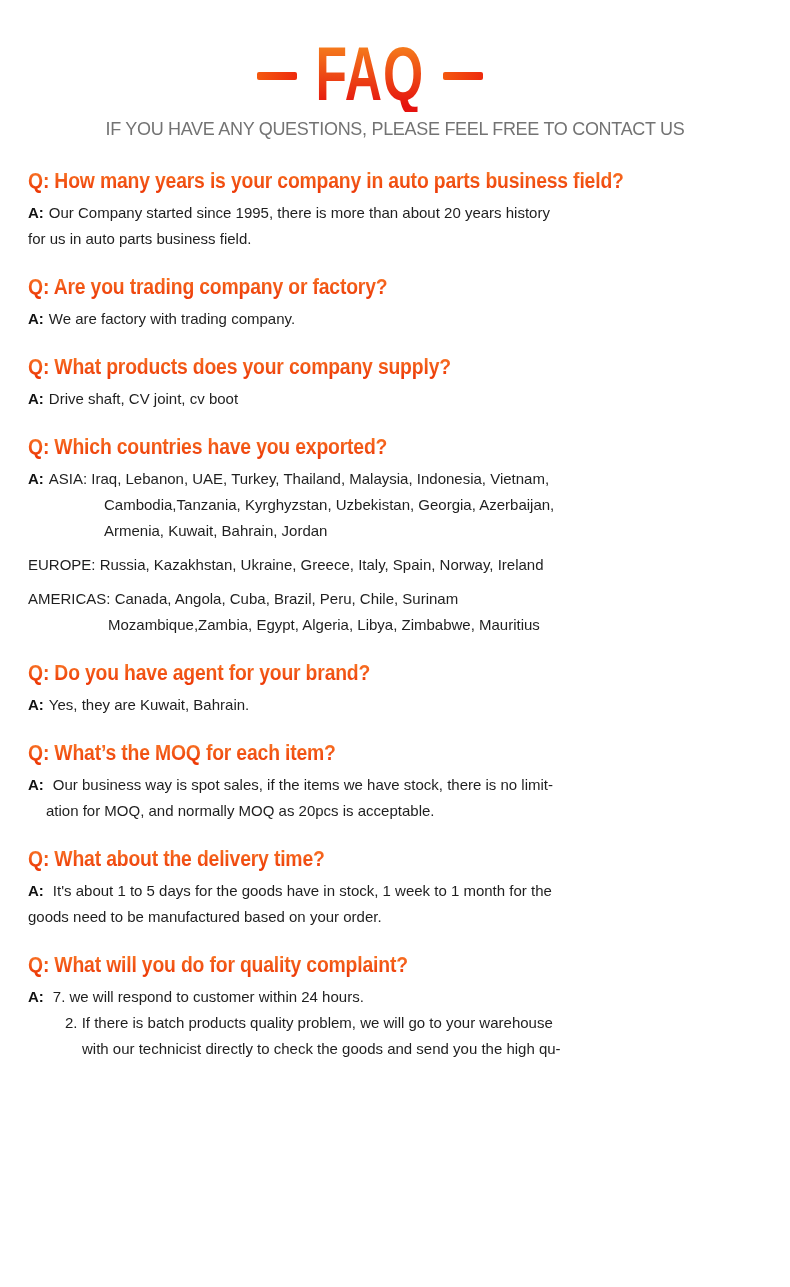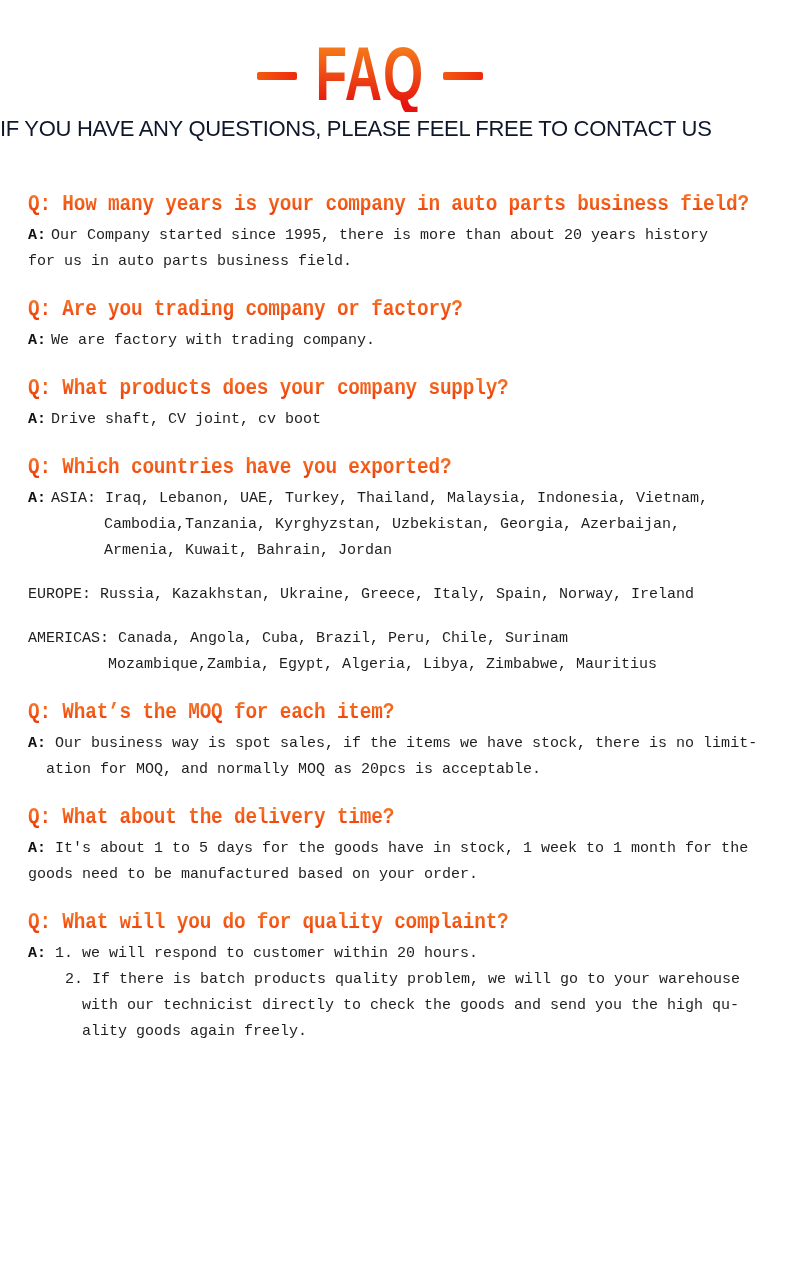--- a/index.html
+++ b/index.html
@@ -8,21 +8,21 @@
 
   .page {
     position: relative;
     width: 790px;
     height: 1287px;
     background: #ffffff;
     overflow: hidden;
   }
 
   
-  .faq-header { padding-top: 36px; margin-bottom: 48px; }
+  .faq-header { padding-top: 36px; margin-bottom: 24px; }
 
   .title-row {
     display: flex;
     align-items: center;
     justify-content: center;
     gap: 19px;
     height: 76px;
     transform: translateX(-25px);
   }
 
@@ -48,29 +48,30 @@
     font-weight: 700;
     letter-spacing: 1px;
     transform: scaleX(0.68);
     transform-origin: center;
     color: #ee3110;
     white-space: nowrap;
   }
 
   .subtitle {
     margin-top: 2px;
-    font-size: 22px;
+    text-align: center;
+    font-size: 18px;
     line-height: 30px;
     letter-spacing: -0.3px;
-    color: #0f172a;
+    color: #737373;
     white-space: nowrap;
   }
 
   
-  .faq-list { padding: 0 32px 0 28px; font-family: Liberation Mono, monospace; }
+  .faq-list { padding: 0 32px 0 28px; }
 
   .faq-item { margin-bottom: 22px; }
 
   .q-heading { line-height: 26px; margin-bottom: 4px; white-space: nowrap; }
 
   .q-text {
     display: inline-block;
     font-size: 22px;
     font-weight: 700;
     letter-spacing: -0.2px;
@@ -103,21 +104,21 @@
   }
 
   .a-label { font-weight: 700; color: #111111; margin-right: 5px; }
   .answer-wide .a-label { margin-right: 9px; }
 
   .ind-asia   { padding-left: 76px; }
   .ind-africa { padding-left: 80px; }
   .ind-18     { padding-left: 18px; }
   .ind-37     { padding-left: 37px; }
   .ind-54     { padding-left: 54px; }
-  .continent  { margin-top: 18px; }
+  .continent  { margin-top: 8px; }
 </style>
 </head>
 <body>
 
 <div class="page">
 
   <header class="faq-header">
     <div class="title-row">
       <span class="dash"></span>
       <span class="faq-word-box">
@@ -165,20 +166,28 @@
       <div class="answer">
         <div class="a-line"><span class="a-label">A:</span><span>ASIA: Iraq, Lebanon, UAE, Turkey, Thailand, Malaysia, Indonesia, Vietnam,</span></div>
         <div class="a-line ind-asia">Cambodia,Tanzania, Kyrghyzstan, Uzbekistan, Georgia, Azerbaijan,</div>
         <div class="a-line ind-asia">Armenia, Kuwait, Bahrain, Jordan</div>
         <div class="a-line continent">EUROPE: Russia, Kazakhstan, Ukraine, Greece, Italy, Spain, Norway, Ireland</div>
         <div class="a-line continent">AMERICAS: Canada, Angola, Cuba, Brazil, Peru, Chile, Surinam</div>
         <div class="a-line ind-africa">Mozambique,Zambia, Egypt, Algeria, Libya, Zimbabwe, Mauritius</div>
       </div>
     </section>
 
+    <section class="faq-item">
+      <div class="q-heading">
+        <span class="q-text">Q: Do you have agent for your brand?</span>
+      </div>
+      <div class="answer">
+        <div class="a-line"><span class="a-label">A:</span><span>Yes, they are Kuwait, Bahrain.</span></div>
+      </div>
+    </section>
 
     <section class="faq-item">
       <div class="q-heading">
         <span class="q-text">Q: What’s the MOQ for each item?</span>
       </div>
       <div class="answer answer-wide">
         <div class="a-line"><span class="a-label">A:</span><span>Our business way is spot sales, if the items we have stock, there is no limit-</span></div>
         <div class="a-line ind-18">ation for MOQ, and normally MOQ as 20pcs is acceptable.</div>
       </div>
     </section>
@@ -192,21 +201,20 @@
         <div class="a-line">goods need to be manufactured based on your order.</div>
       </div>
     </section>
 
 
     <section class="faq-item">
       <div class="q-heading">
         <span class="q-text">Q: What will you do for quality complaint?</span>
       </div>
       <div class="answer answer-wide">
-        <div class="a-line"><span class="a-label">A:</span><span>1. we will respond to customer within 20 hours.</span></div>
+        <div class="a-line"><span class="a-label">A:</span><span>7. we will respond to customer within 24 hours.</span></div>
         <div class="a-line ind-37">2. If there is batch products quality problem, we will go to your warehouse</div>
         <div class="a-line ind-54">with our technicist directly to check the goods and send you the high qu-</div>
-        <div class="a-line ind-54">ality goods again freely.</div>
       </div>
     </section>
 
   </main>
 </div>
 
 </body></html>

